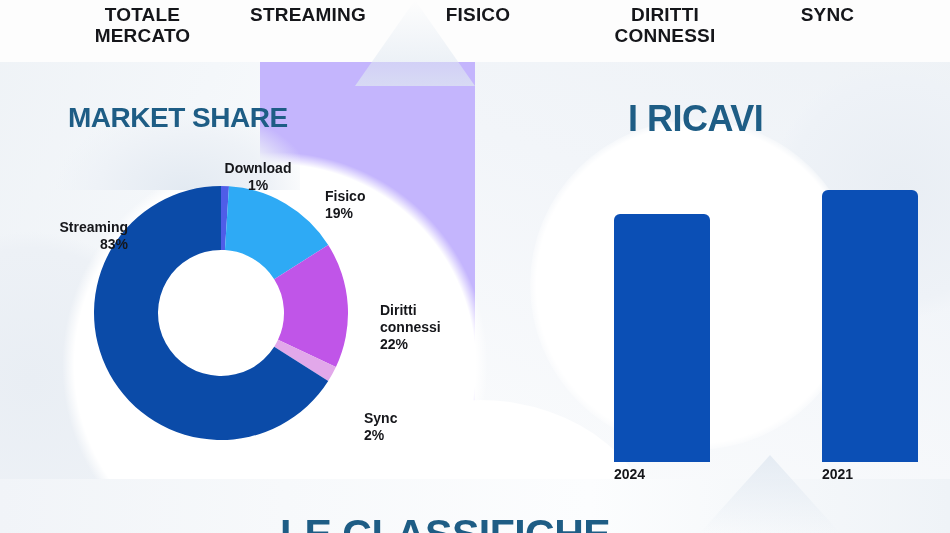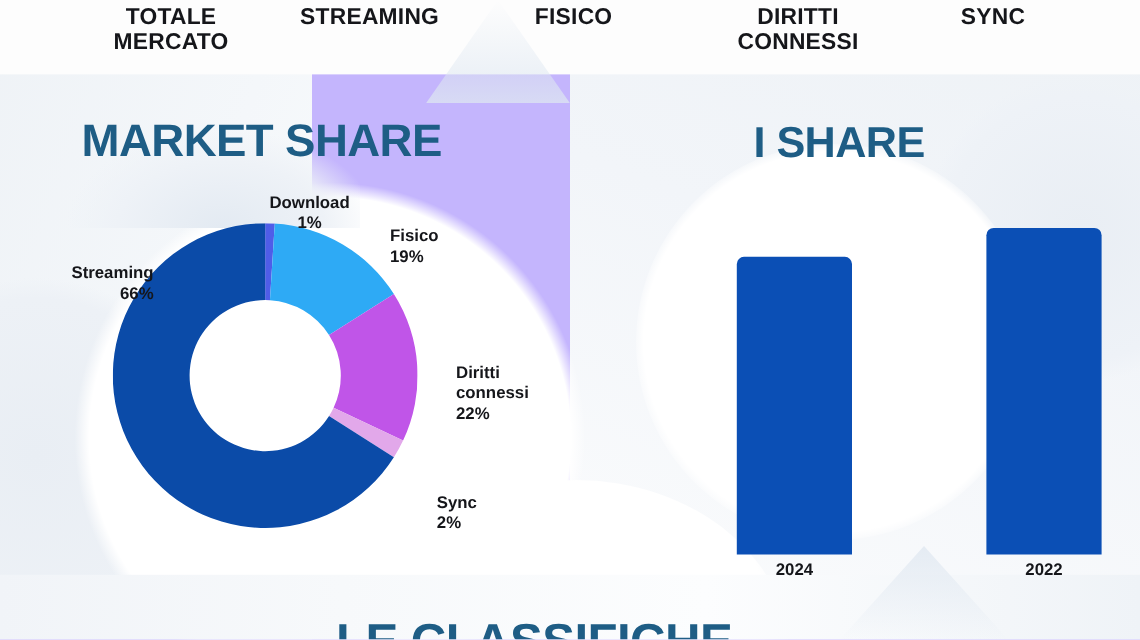--- a/index.html
+++ b/index.html
@@ -132,21 +132,21 @@
   .section-title {
     position: absolute;
     font-weight: 800;
     letter-spacing: -0.5px;
     color: #1e5d85;
     z-index: 6;
   }
   #title-market {
     left: 68px;
     top: 96px;
-    font-size: 38px;
+    font-size: 28px;
     line-height: 44px;
   }
   #title-ricavi {
     left: 628px;
     top: 99px;
     font-size: 36px;
     line-height: 40px;
   }
   #title-bottom {
     left: 280px;
@@ -212,21 +212,21 @@
     width: 320px; height: 320px;
   }
   .bar {
     position: absolute;
     bottom: 0;
     background: #0b4fb5;
     border-radius: 6px 6px 0 0;
   }
   .bar-cat {
     position: absolute;
-    text-align: center;
+    text-align: left;
     font-size: 14px;
     font-weight: 700;
     color: #15161a;
     top: 324px;
   }
 </style>
 </head>
 <body>
 
 <div id="stage">
@@ -250,21 +250,21 @@
     <div class="hdr-item" style="left: 85px; width: 115px; top: 4px;">TOTALE
 MERCATO</div>
     <div class="hdr-item" style="left: 238px; width: 140px; top: 4px;">STREAMING</div>
     <div class="hdr-item" style="left: 428px; width: 100px; top: 4px;">FISICO</div>
     <div class="hdr-item" style="left: 600px; width: 130px; top: 4px;">DIRITTI
 CONNESSI</div>
     <div class="hdr-item" style="left: 780px; width: 95px; top: 4px;">SYNC</div>
   </div>
 
   <div id="title-market" class="section-title">MARKET SHARE</div>
-  <div id="title-ricavi" class="section-title">I SHARE</div>
+  <div id="title-ricavi" class="section-title">I RICAVI</div>
   <div id="title-bottom" class="section-title">LE CLASSIFICHE</div>
 
   <div id="donut-wrap">
     <svg id="donut-svg" width="254" height="254" viewBox="0 0 254 254">
         <path d="M 127.00000000000001 0 A 127 127 0 0 1 134.97439598022282 0.25060548960951223 L 130.95580273034676 64.12431610901889 A 63 63 0 0 0 127 64 Z" fill="#4f5de8"></path>
         <path d="M 134.97439598022282 0.25060548960951223 A 127 127 0 0 1 234.2296465387559 58.949997037667416 L 180.19265930662695 93.24291191632321 A 63 63 0 0 0 130.95580273034676 64.12431610901889 Z" fill="#2eaaf5"></path>
         <path d="M 234.2296465387559 58.949997037667416 A 127 127 0 0 1 241.91303566318447 181.07397002876422 L 184.00410430535925 153.8240953685996 A 63 63 0 0 0 180.19265930662695 93.24291191632321 Z" fill="#c055e8"></path>
         <path d="M 241.91303566318447 181.07397002876422 A 127 127 0 0 1 234.22964653875593 195.05000296233254 L 180.19265930662695 160.7570880836768 A 63 63 0 0 0 184.00410430535925 153.8240953685996 Z" fill="#e2a8ea"></path>
         <path d="M 234.22964653875593 195.05000296233254 A 127 127 0 1 1 126.99999999999997 0 L 126.99999999999999 64 A 63 63 0 1 0 180.19265930662695 160.7570880836768 Z" fill="#0b4ba8"></path>
       </svg>
@@ -282,25 +282,25 @@
     <span class="nm" style="white-space:pre-line">Diritti
 connessi</span>
     <span class="pct">22%</span>
   </div>
   <div class="donut-label lbl-sync">
     <span class="nm">Sync</span>
     <span class="pct">2%</span>
   </div>
   <div class="donut-label lbl-streaming">
     <span class="nm">Streaming</span>
-    <span class="pct">66%</span>
+    <span class="pct">83%</span>
   </div>
 
   <div id="bars-wrap">
     <div class="plot" id="bar-plot">
         <div class="bar" style="left: 18px; width: 96px; height: 248px; background: rgb(11, 79, 181);"></div>
         <div class="bar-cat" style="left: 18px; width: 96px;">2024</div>
         <div class="bar" style="left: 226px; width: 96px; height: 272px; background: rgb(11, 79, 181);"></div>
-        <div class="bar-cat" style="left: 226px; width: 96px;">2022</div>
+        <div class="bar-cat" style="left: 226px; width: 96px;">2021</div>
       </div>
   </div>
 
 </div>
 
 </body></html>

